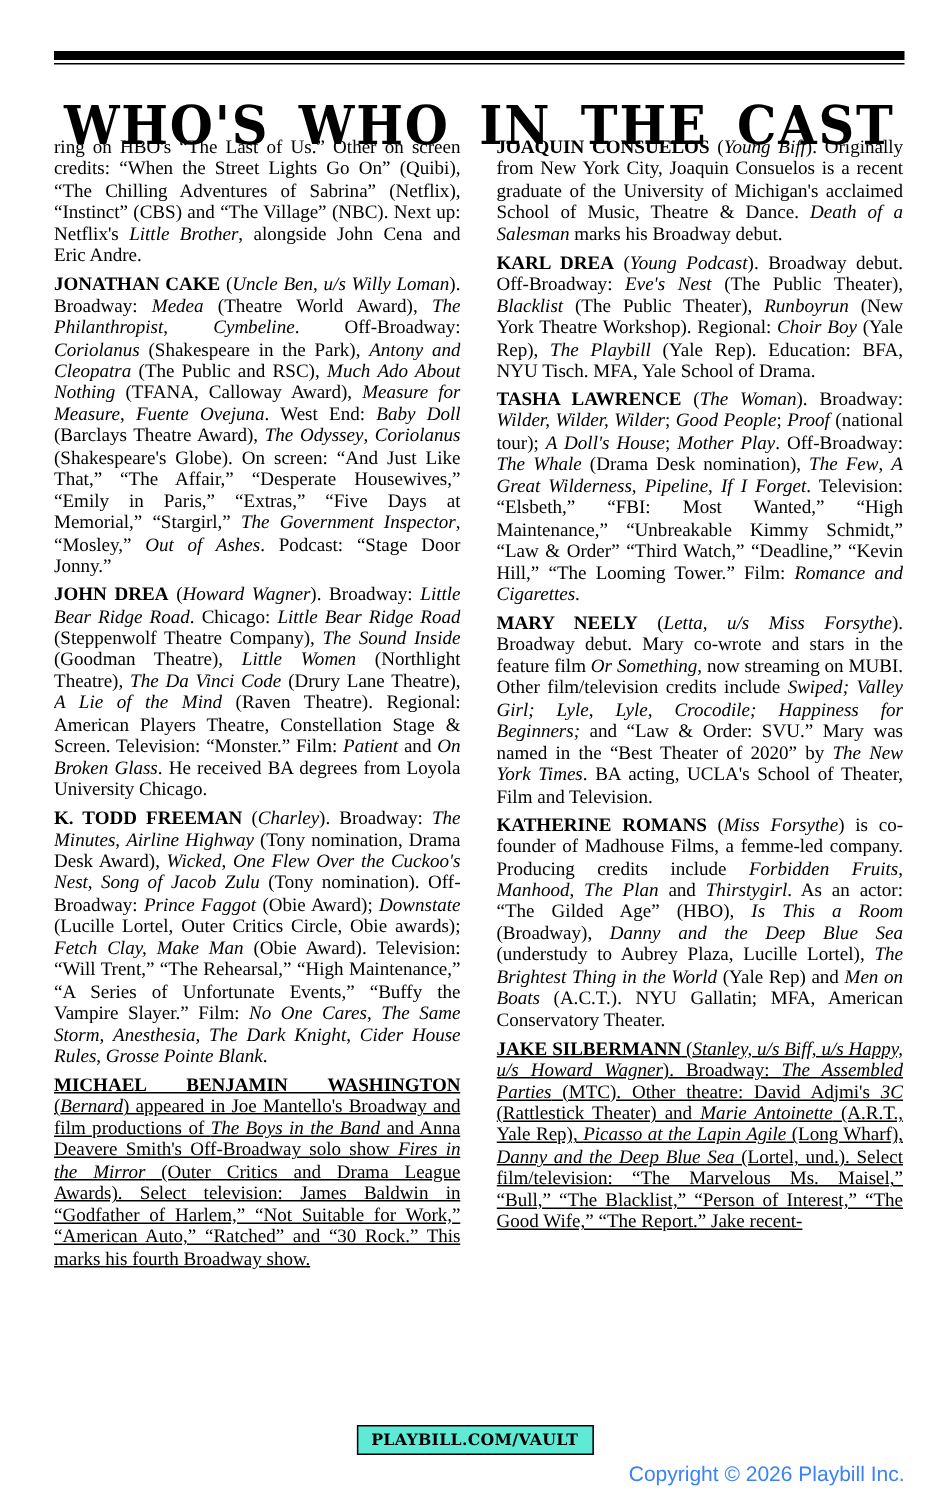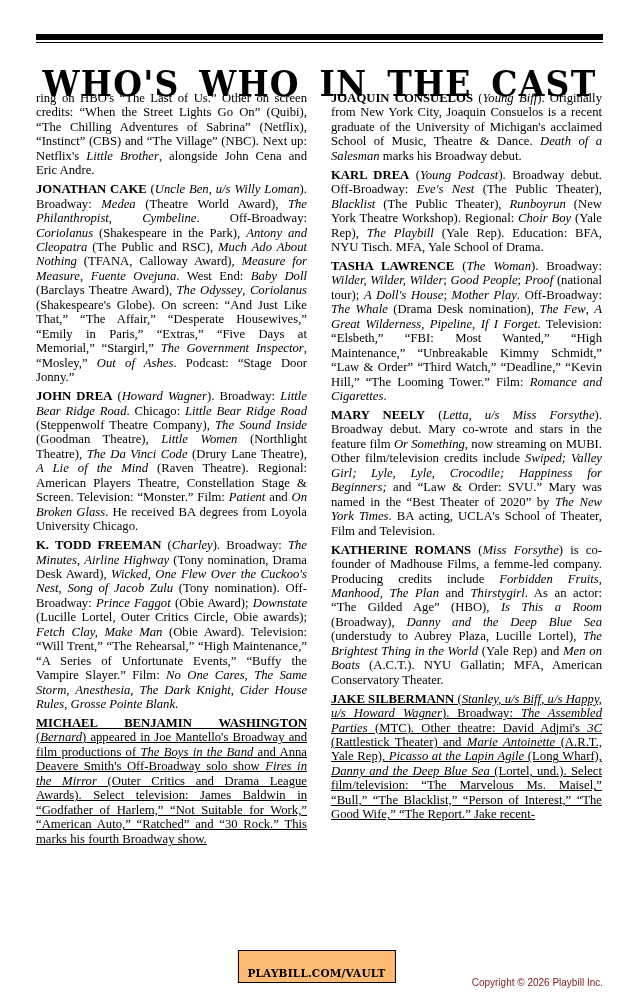--- a/index.html
+++ b/index.html
@@ -104,38 +104,38 @@
     margin-top: 0 !important;
   }
 
   
   .vault-badge {
     position: absolute;
     left: 50%;
     transform: translateX(-50%);
     top: 950px;
     border: 1px solid #000;
-    padding: 16px 9px 3px 9px;
+    padding: 3px 9px 3px 9px;
     font-family: "DejaVu Serif", "Liberation Serif", serif;
     font-weight: 700;
     font-size: 10.5px;
     letter-spacing: 0.2px;
     line-height: 12px;
-    background: #fdba74;
+    background: #5eead4;
     white-space: nowrap;
   }
 
   .copyright {
     position: absolute;
     right: 30px;
     top: 975px;
     font-family: "Liberation Sans", "DejaVu Sans", sans-serif;
-    font-size: 10px;
+    font-size: 14px;
     line-height: 15px;
-    color: #7f1d1d;
+    color: #3b82f6;
     white-space: nowrap;
   }
 </style>
 </head>
 <body>
 
 <div class="page">
 
   <div class="rule-block">
     <div class="rule-thick"></div>

